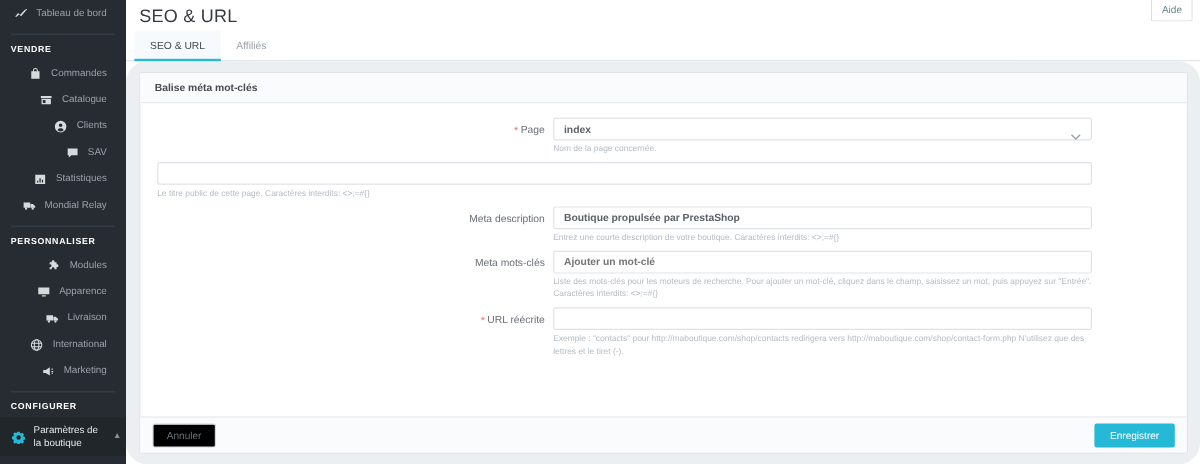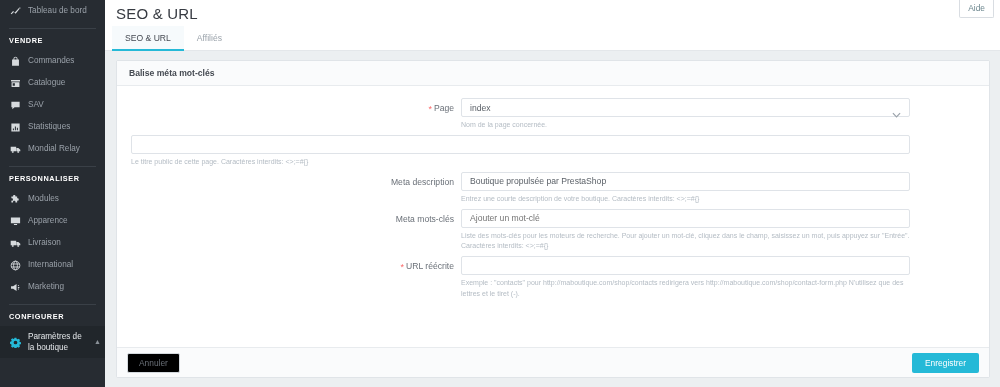--- a/index.html
+++ b/index.html
@@ -17,27 +17,28 @@
   .sidebar {
     width: 105px; height: 387px;
     background: #272c32;
     flex: 0 0 105px;
     overflow: hidden;
     position: relative;
   }
   .nav-link {
     display: flex; align-items: center;
     gap: 7px;
-    padding: 5px 0 5px 9px;
+    padding: 5px 16px 5px 9px;
     color: #9aa1a9;
     font-size: 8.2px;
     line-height: 1.25;
     white-space: nowrap;
     cursor: pointer;
     min-height: 17px;
+    justify-content: flex-end;
   }
   .nav-link .ico {
     width: 12px; height: 12px;
     display: inline-flex; align-items: center; justify-content: center;
     flex: 0 0 12px;
     color: #d6dadd;
   }
   .nav-link .ico svg { width: 11px; height: 11px; display: block; }
   .nav-sep {
     height: 1px; background: #3a4047;
@@ -115,20 +116,21 @@
   .tab.is-active {
     color: #454a52;
     border-bottom: 2px solid #25b9d7;
     background: #f6fafc;
   }
 
   .content {
     background: #eceff1;
     height: 336px;
     padding: 9px 10px 0 11px;
+    border-radius: 18px;
   }
   .panel {
     background: #ffffff;
     border: 1px solid #e0e4e8;
     border-radius: 2px;
     height: 318px;
     display: flex; flex-direction: column;
   }
   .panel-head {
     background: #fafbfc;
@@ -175,21 +177,21 @@
     width: 100%;
     height: 19px;
     border: 1px solid #dfe3e8;
     border-radius: 2px;
     background: #ffffff;
     font-size: 8.6px;
     color: #5b6168;
     padding: 0 8px;
     font-family: "Liberation Sans", sans-serif;
     outline: none;
-    display: flex; align-items: center;
+    display: flex; align-items: center; font-weight: bold;
   }
   .select-wrap { position: relative; }
   .chev {
     position: absolute;
     right: 9px; top: 6px;
     pointer-events: none;
     color: #9aa2aa;
   }
   .help {
     font-size: 7px;
@@ -261,20 +263,28 @@
 
     <div class="nav-link">
       <span class="ico">
         <svg viewBox="0 0 16 16" fill="currentColor">
             <path d="M1.5 3h13v2.2H1.5zM2.3 6.2h11.4V13H2.3zm1.6 1.6v3.6h3.2V7.8z"></path>
           </svg>
       </span>
       <span class="lbl">Catalogue</span>
     </div>
 
+    <div class="nav-link">
+      <span class="ico">
+        <svg viewBox="0 0 16 16" fill="currentColor">
+            <path d="M8 1a7 7 0 100 14A7 7 0 008 1zm0 3.1a2.2 2.2 0 110 4.4 2.2 2.2 0 010-4.4zm0 9.7a5.2 5.2 0 01-3.6-1.5c.3-1.4 1.9-2.2 3.6-2.2s3.3.8 3.6 2.2A5.2 5.2 0 018 13.8z"></path>
+          </svg>
+      </span>
+      <span class="lbl">Clients</span>
+    </div>
 
     <div class="nav-link">
       <span class="ico">
         <svg viewBox="0 0 16 16" fill="currentColor">
             <path d="M2 2.5h12v8.2H6.6L3.4 13.5v-2.8H2z"></path>
           </svg>
       </span>
       <span class="lbl">SAV</span>
     </div>
 

